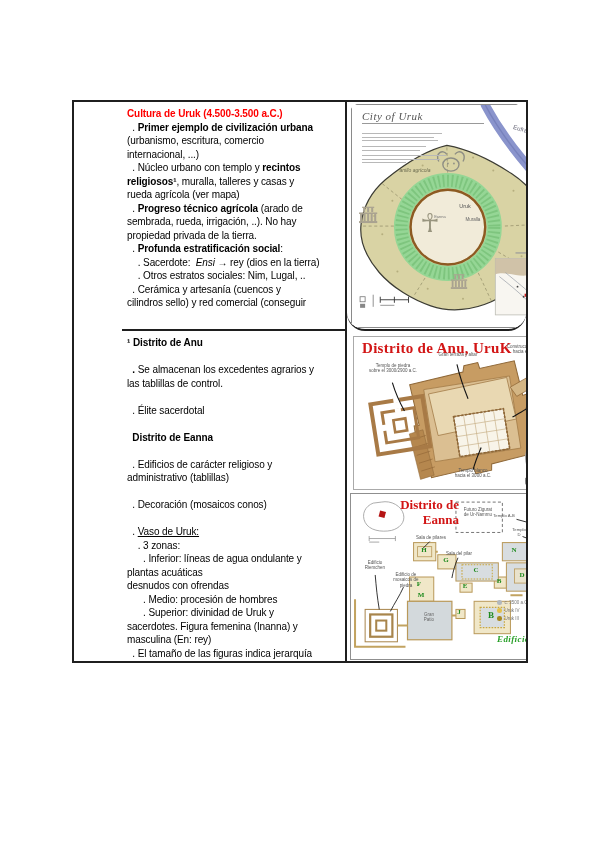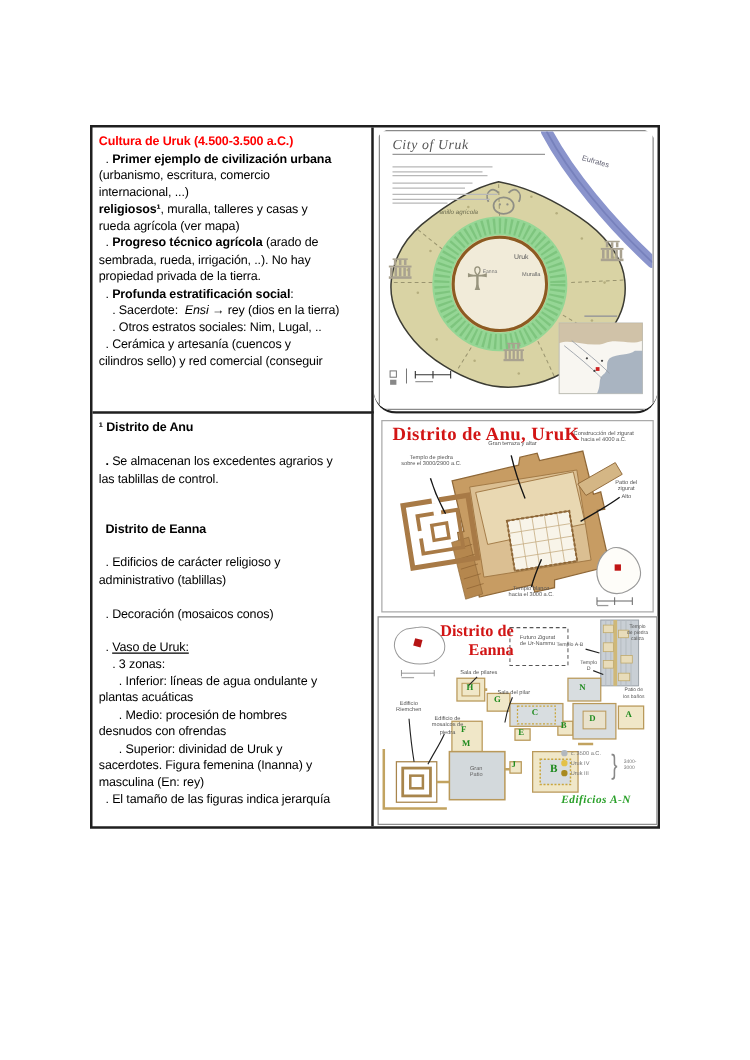--- a/index.html
+++ b/index.html
@@ -1,21 +1,21 @@
 <!DOCTYPE html>
 <html><head>
 <meta charset="utf-8">
 <style>
   html,body{margin:0;padding:0;}
   body{width:600px;height:848px;background:#ffffff;position:relative;overflow:hidden;
        font-family:"Liberation Sans",sans-serif;}
   
   .tbl{position:absolute;left:72px;top:100px;width:456px;height:563px;
        border:2px solid #1f1f1f;box-sizing:border-box;display:grid;
-       grid-template-columns:225px 1fr;grid-template-rows:229px 1fr;background:#fff;}
+       grid-template-columns:225px 1fr;grid-template-rows:229px 1fr;background:#fff;padding-left:48px;}
   .cell{position:relative;box-sizing:border-box;overflow:hidden;}
   .c1{border-right:2px solid #1f1f1f;border-bottom:2px solid #1f1f1f;}
   .c2{border-bottom:2px solid #1f1f1f;border-radius:18px;}
   .c3{border-right:2px solid #1f1f1f;}
   
   .cellText{padding:5px 2px 0 5px;font-size:10px;letter-spacing:-0.1px;color:#000;}
   .tl{line-height:13.5px;white-space:pre;overflow:hidden;}
   .fb{font-weight:bold}
   .fi{font-style:italic}
   .fu{text-decoration:underline}
@@ -57,20 +57,21 @@
 </head>
 <body>
 
 <div class="tbl">
 
   <div class="cell c1 cellText">
       <div class="tl"><span class="fb fr">Cultura de Uruk (4.500-3.500 a.C.)</span></div>
       <div class="tl"><span>  . </span><span class="fb">Primer ejemplo de civilización urbana</span></div>
       <div class="tl"><span>(urbanismo, escritura, comercio</span></div>
       <div class="tl"><span>internacional, ...)</span></div>
+      <div class="tl"><span>  . Núcleo urbano con templo y </span><span class="fb">recintos</span></div>
       <div class="tl"><span class="fb">religiosos¹</span><span>, muralla, talleres y casas y</span></div>
       <div class="tl"><span>rueda agrícola (ver mapa)</span></div>
       <div class="tl"><span>  . </span><span class="fb">Progreso técnico agrícola</span><span> (arado de</span></div>
       <div class="tl"><span>sembrada, rueda, irrigación, ..). No hay</span></div>
       <div class="tl"><span>propiedad privada de la tierra.</span></div>
       <div class="tl"><span>  . </span><span class="fb">Profunda estratificación social</span><span>:</span></div>
       <div class="tl"><span>    . Sacerdote:  </span><span class="fi">Ensi</span><span> → rey (dios en la tierra)</span></div>
       <div class="tl"><span>    . Otros estratos sociales: Nim, Lugal, ..</span></div>
       <div class="tl"><span>  . Cerámica y artesanía (cuencos y</span></div>
       <div class="tl"><span>cilindros sello) y red comercial (conseguir</span></div>
@@ -204,34 +205,35 @@
       <div class="ankh">☥</div>
     </div>
   </div>
 
   <div class="cell c3 cellText">
       <div class="tl"><span class="fb">¹ Distrito de Anu</span></div>
       <div class="tl">&nbsp;</div>
       <div class="tl"><span>  </span><span class="fb">. </span><span>Se almacenan los excedentes agrarios y</span></div>
       <div class="tl"><span>las tablillas de control.</span></div>
       <div class="tl">&nbsp;</div>
+      <div class="tl"><span>  . Élite sacerdotal</span></div>
       <div class="tl">&nbsp;</div>
       <div class="tl"><span class="fb">  Distrito de Eanna</span></div>
       <div class="tl">&nbsp;</div>
       <div class="tl"><span>  . Edificios de carácter religioso y</span></div>
       <div class="tl"><span>administrativo (tablillas)</span></div>
       <div class="tl">&nbsp;</div>
       <div class="tl"><span>  . Decoración (mosaicos conos)</span></div>
       <div class="tl">&nbsp;</div>
       <div class="tl"><span>  . </span><span class="fu">Vaso de Uruk:</span></div>
       <div class="tl"><span>    . 3 zonas:</span></div>
       <div class="tl"><span>      . Inferior: líneas de agua ondulante y</span></div>
       <div class="tl"><span>plantas acuáticas</span></div>
+      <div class="tl"><span>desnudos con ofrendas</span></div>
       <div class="tl"><span>      . Medio: procesión de hombres</span></div>
-      <div class="tl"><span>desnudos con ofrendas</span></div>
       <div class="tl"><span>      . Superior: divinidad de Uruk y</span></div>
       <div class="tl"><span>sacerdotes. Figura femenina (Inanna) y</span></div>
       <div class="tl"><span>masculina (En: rey)</span></div>
       <div class="tl"><span>  . El tamaño de las figuras indica jerarquía</span></div>
     </div>
 
   <div class="cell">
 
     <div class="map" id="anu-map">
       <svg viewBox="0 0 214 150" preserveAspectRatio="none">

